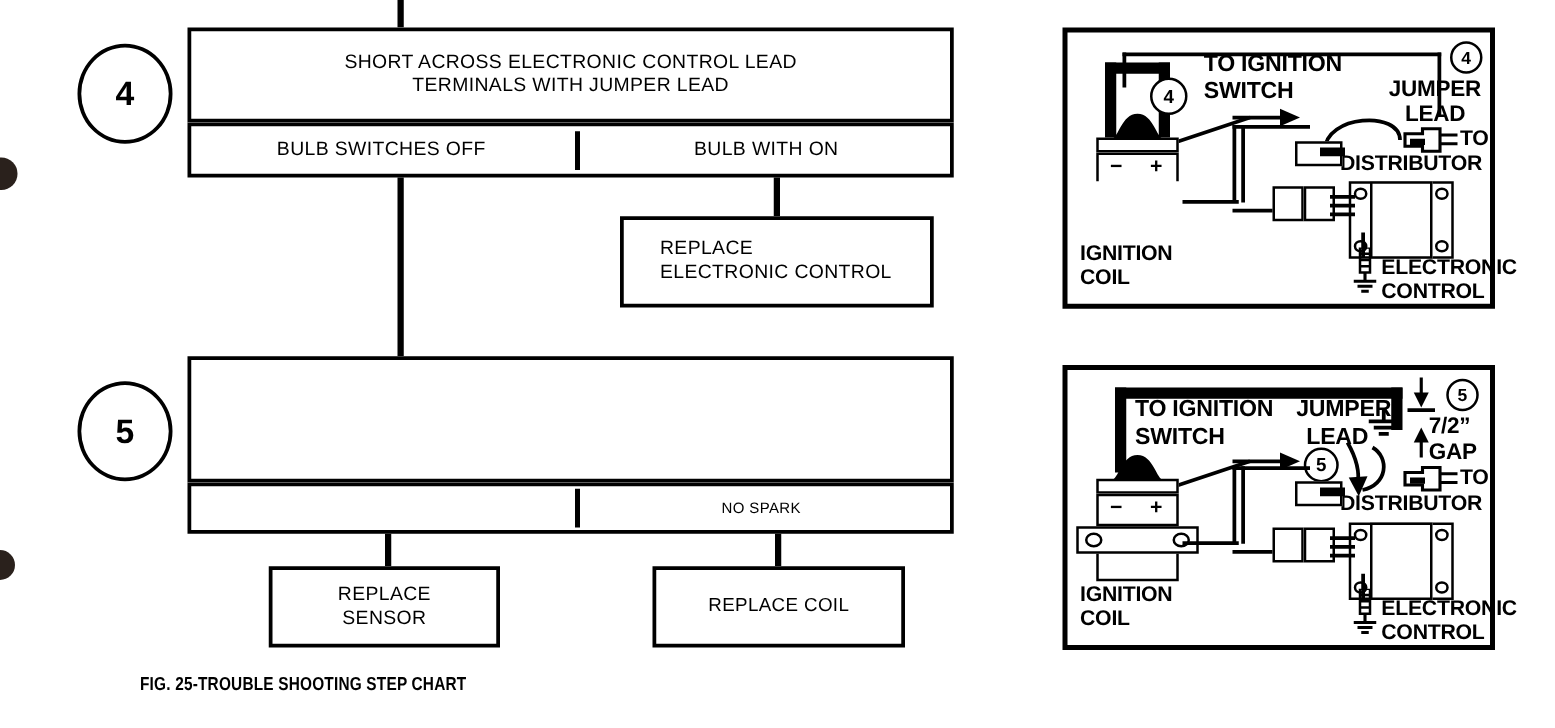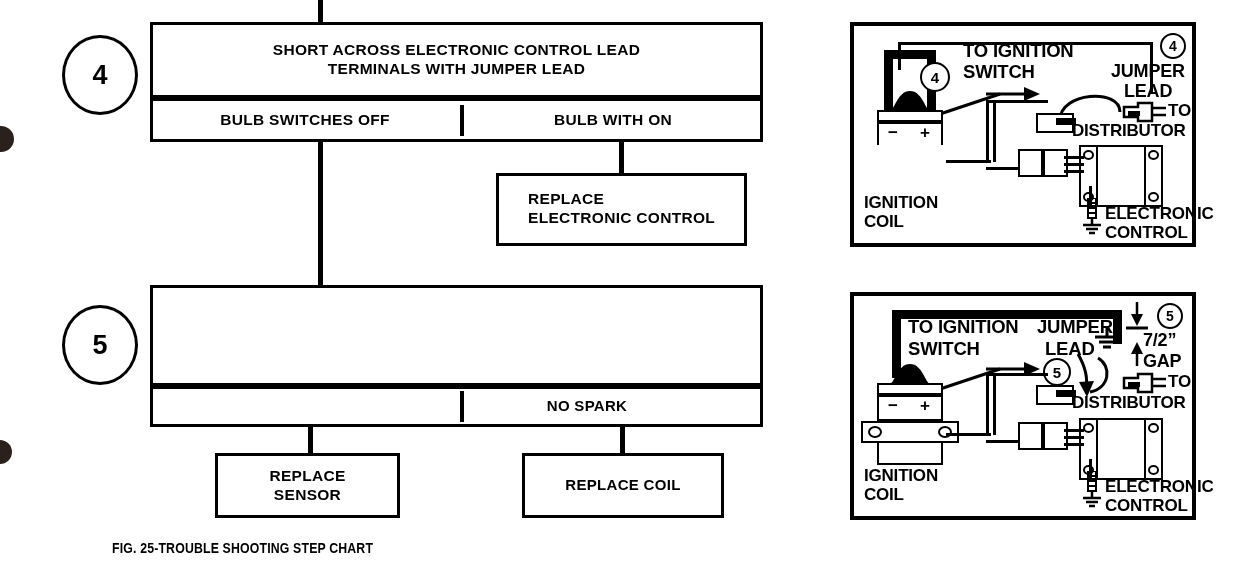--- a/index.html
+++ b/index.html
@@ -3,21 +3,21 @@
 <meta charset="utf-8">
 <style>
   html,body{margin:0;padding:0;background:#fff;}
   body{width:1244px;height:582px;position:relative;overflow:hidden;
        font-family:"Liberation Sans",sans-serif;color:#000;}
   .stage{position:absolute;left:0;top:0;width:1244px;height:582px;}
   .abs{position:absolute;}
 
   
   .box{position:absolute;border:3px solid #000;background:#fff;box-sizing:border-box;}
-  .boxtxt{position:absolute;font-weight:bold;letter-spacing:.3px;line-height:1.22;}
+  .boxtxt{position:absolute;font-weight:normal;letter-spacing:.3px;line-height:1.22;}
   .ctr{display:flex;align-items:center;justify-content:center;text-align:center;}
 
   .stepnum{position:absolute;border:3px solid #000;border-radius:50%;
            display:flex;align-items:center;justify-content:center;
            font-weight:bold;background:#fff;box-sizing:border-box;}
   .vline{position:absolute;background:#000;}
 
   
   .panel{position:absolute;border:4px solid #000;background:#fff;box-sizing:border-box;}
   .plabel{position:absolute;font-weight:bold;line-height:1.02;letter-spacing:-0.2px;}
@@ -67,21 +67,21 @@
     <div>REPLACE</div>
     <div>ELECTRONIC CONTROL</div>
   </div>
 
   <div class="stepnum" style="left:62px;top:305px;width:76px;height:80px;font-size:27px;">5</div>
 
   <div class="box" style="left:150px;top:285px;width:613px;height:101px;"></div>
 
   <div class="box" style="left:150px;top:386px;width:613px;height:41px;"></div>
   <div class="vline" style="left:460px;top:391px;width:4px;height:31px;"></div>
-  <div class="boxtxt ctr" style="left:440px;top:386px;width:294px;height:41px;font-size:15px;">NO SPARK</div>
+  <div class="boxtxt ctr" style="left:462px;top:386px;width:294px;height:41px;font-size:12px;">NO SPARK</div>
 
   <div class="vline" style="left:308px;top:427px;width:5px;height:26px;"></div>
   <div class="vline" style="left:620px;top:427px;width:5px;height:26px;"></div>
 
   <div class="box" style="left:215px;top:453px;width:185px;height:65px;"></div>
   <div class="boxtxt ctr" style="left:215px;top:453px;width:185px;height:65px;font-size:15.5px;">
     <div>
       <div>REPLACE</div>
       <div>SENSOR</div>
     </div>

